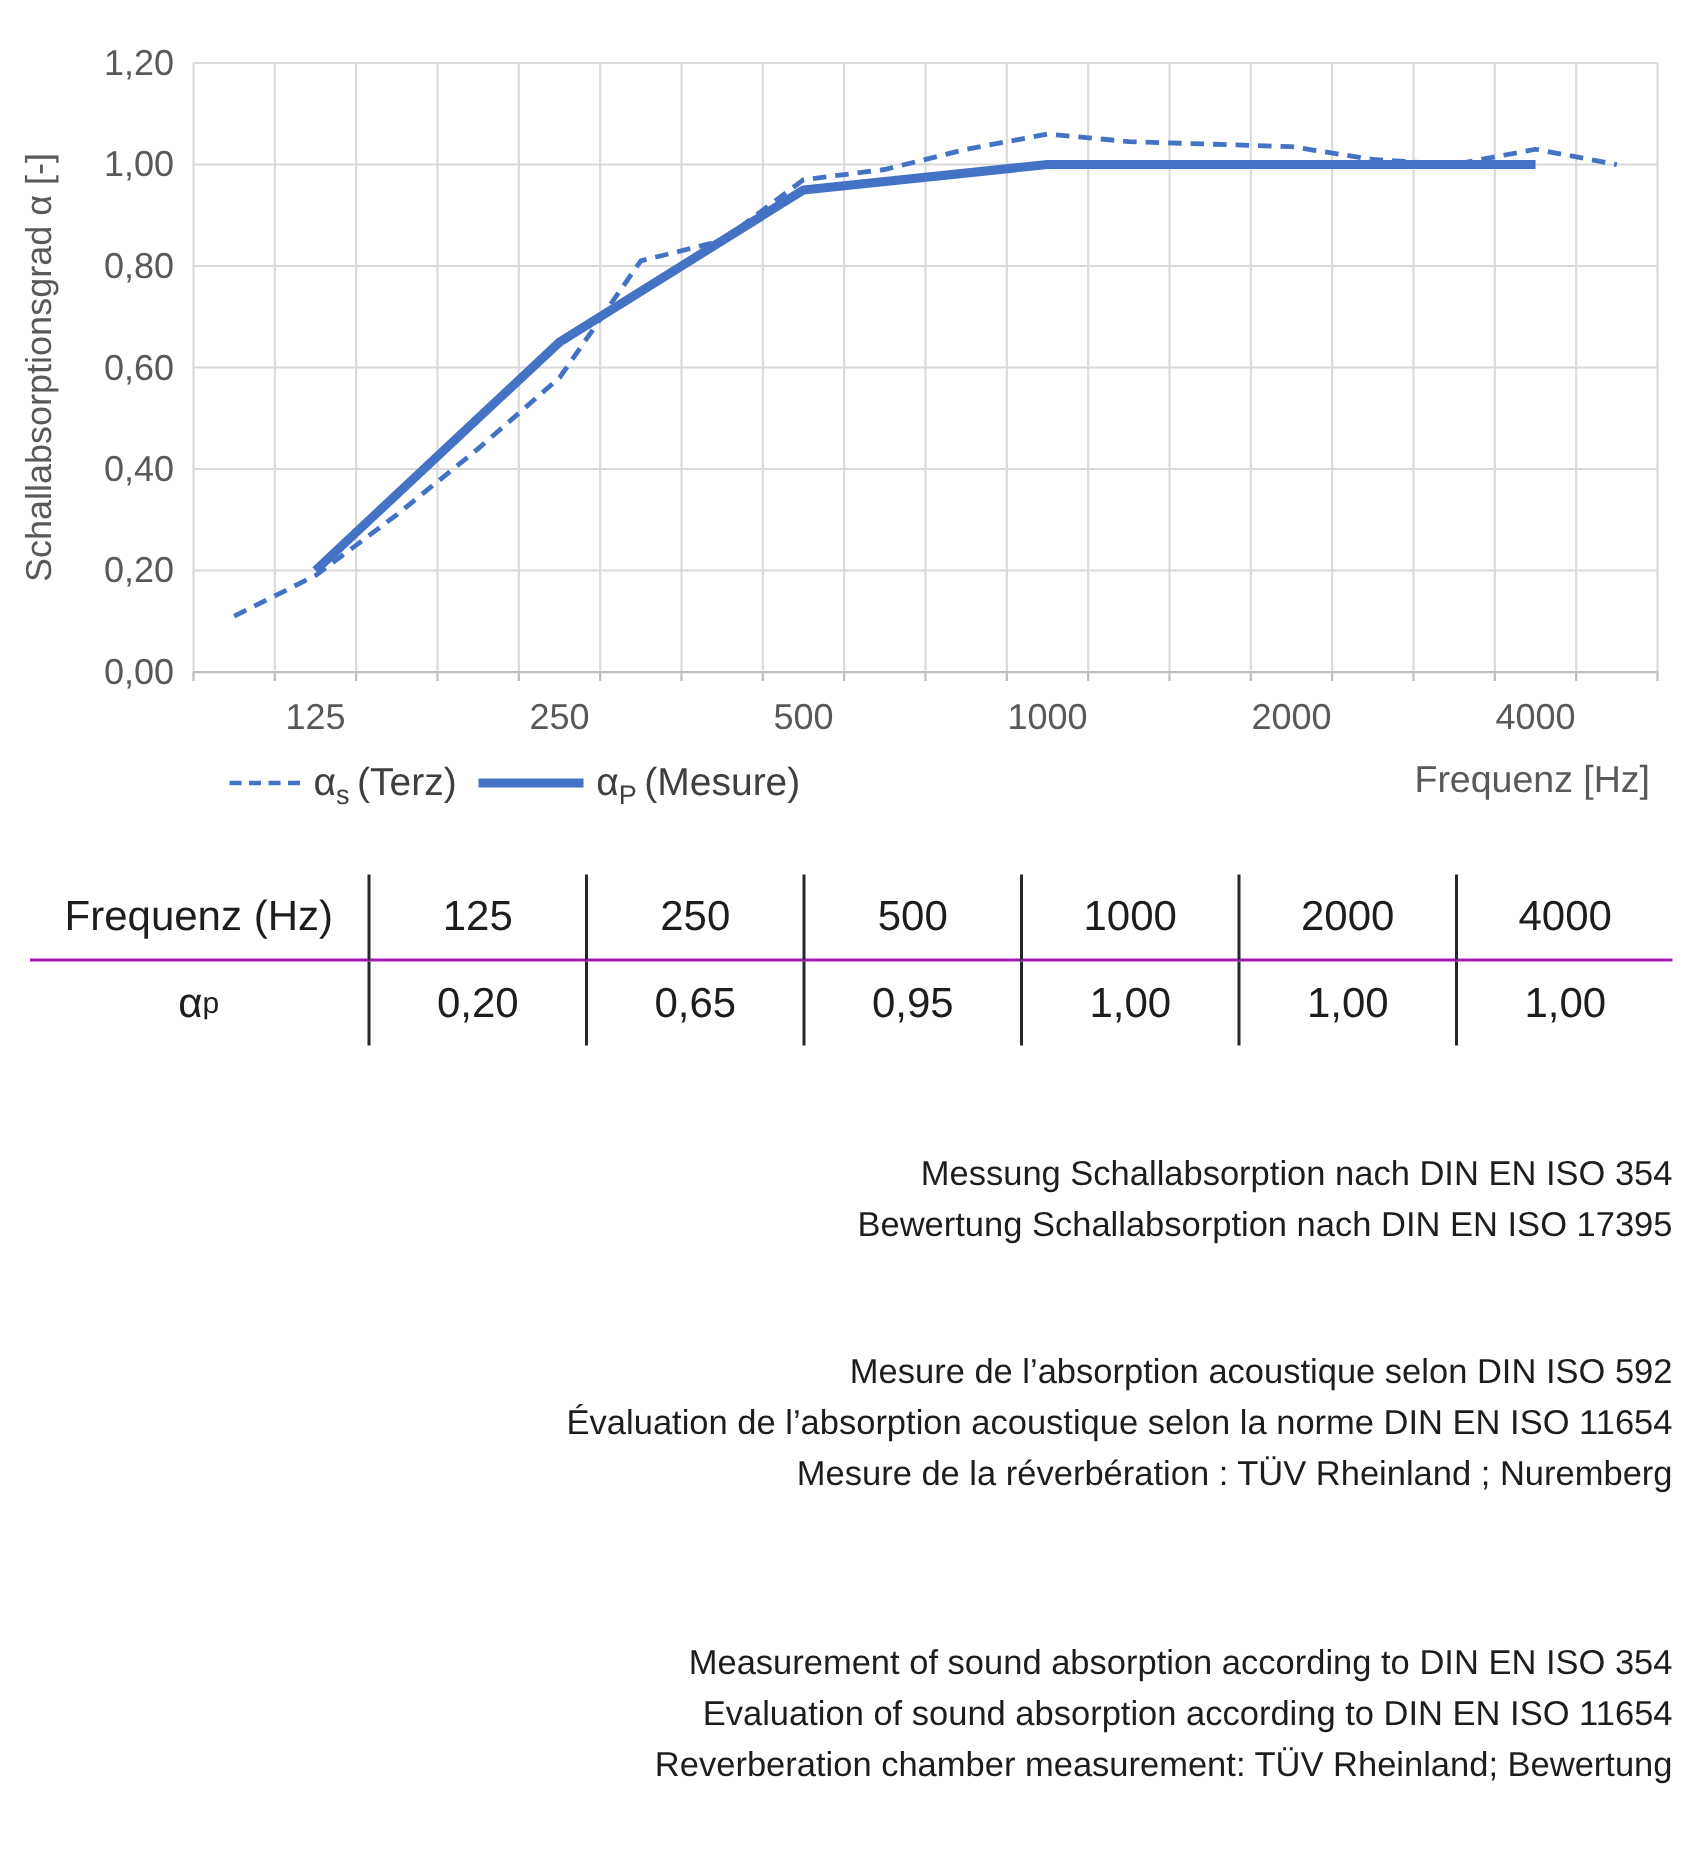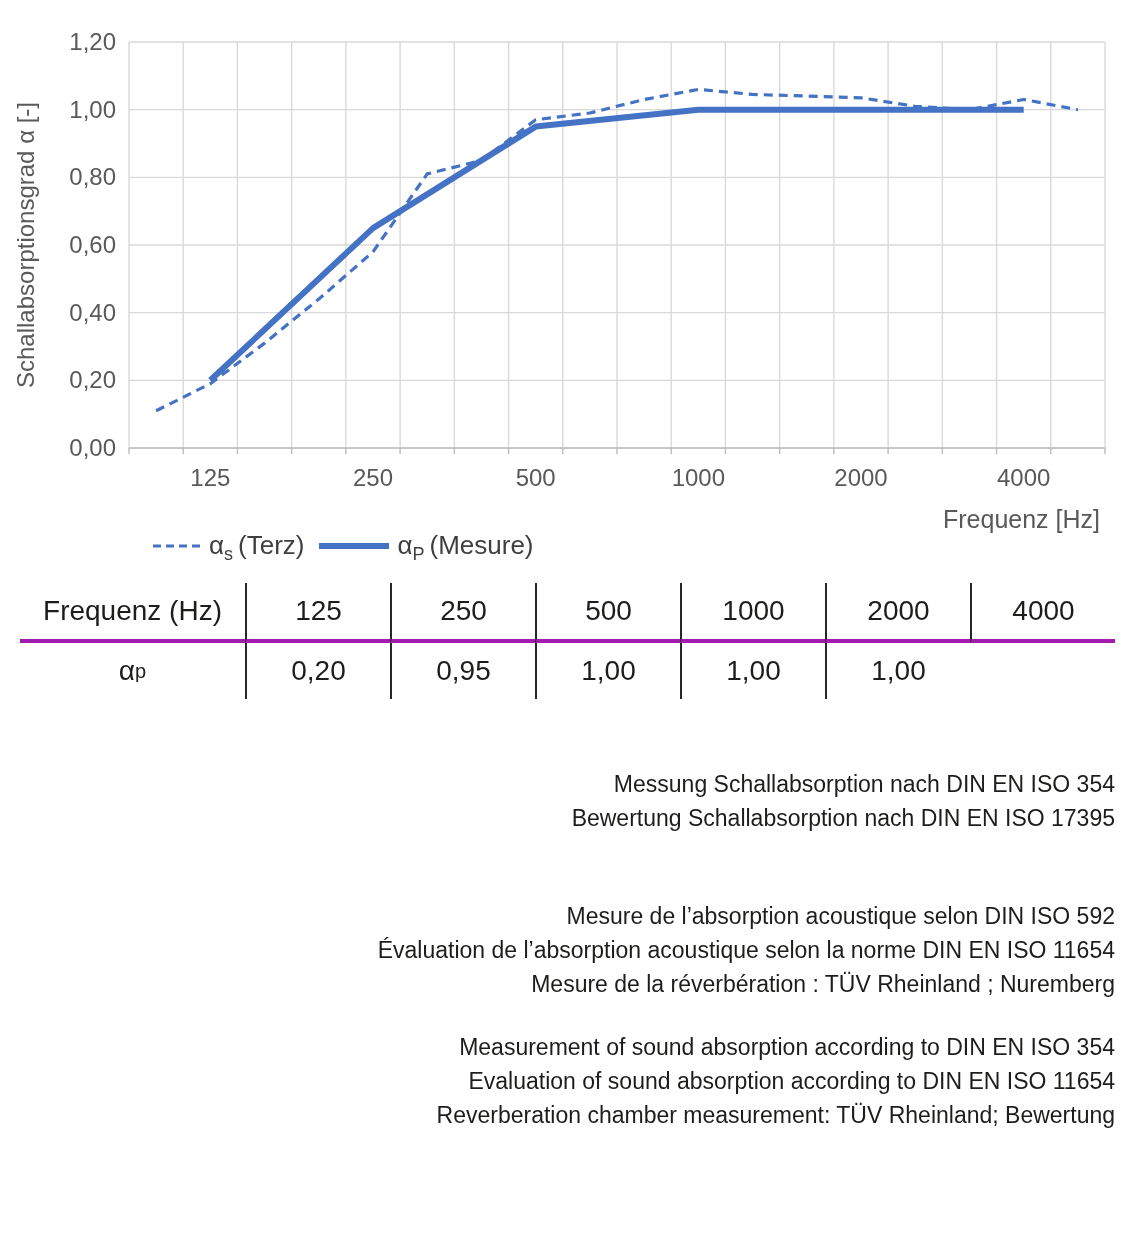--- a/index.html
+++ b/index.html
@@ -2,42 +2,42 @@
 <html><head>
 <meta charset="utf-8">
 <style>
   html,body{margin:0;padding:0;background:#ffffff;}
   body{width:1135px;height:1234px;overflow:hidden;font-family:"Liberation Sans",sans-serif;color:#1d1d1b;}
   .page{position:relative;width:1135px;height:1234px;background:#fff;}
 
   
   .chart-wrap{position:relative;width:1135px;height:555px;}
   .chart-wrap svg.main{position:absolute;left:0;top:0;}
-  .legend{position:absolute;left:152px;top:530px;display:flex;align-items:center;column-gap:14px;}
+  .legend{position:absolute;left:152px;top:506px;display:flex;align-items:center;column-gap:14px;}
   .legend-item{display:flex;align-items:center;}
   .legend-item .swatch{margin-right:7px;display:block;}
   .legend-label{font-size:26px;color:#3f3f3f;white-space:nowrap;}
   .legend-label sub{font-size:18px;line-height:0;}
   .legend-label .rest{margin-left:5px;}
 
   
   .freq-table{margin:28px 20px 0 20px;width:1095px;display:grid;
     grid-template-columns:225px repeat(6,1fr);}
   .freq-table .cell{display:flex;align-items:center;justify-content:center;
     height:56px;font-size:28px;color:#1d1d1b;}
   .freq-table .cell.vline{border-left:2px solid #23282d;}
-  .freq-table .cell.hline{border-bottom:4px solid #a21caf;text-align:right;}
+  .freq-table .cell.hline{border-bottom:2px solid #a21caf;text-align:right;}
   .freq-table sub{font-size:20px;line-height:0;}
 
   
   .notes{margin:0 20px;}
   .note-block{text-align:right;font-size:23px;line-height:34px;color:#1d1d1b;}
   .note-block.de{margin-top:68px;}
   .note-block.fr{margin-top:64px;}
-  .note-block.en{margin-top:29px;}
+  .note-block.en{margin-top:92px;}
 </style>
 </head>
 <body>
 
 <div class="page">
 
   <div class="chart-wrap">
     <svg class="main" id="chart-svg" width="1135" height="555" viewBox="0 0 1135 555">
         <line x1="129" y1="448" x2="1105" y2="448" stroke="#D9D9D9" stroke-width="1.4"></line>
         <line x1="129" y1="380.3333333333333" x2="1105" y2="380.3333333333333" stroke="#D9D9D9" stroke-width="1.4"></line>
@@ -144,20 +144,23 @@
       </div>
 
     <div class="cell">
         <span>α</span>
         <sub>p</sub>
       </div>
     <div class="cell vline">
         <span>0,20</span>
       </div>
     <div class="cell vline">
+        <span>0,65</span>
+      </div>
+    <div class="cell vline">
         <span>0,95</span>
       </div>
     <div class="cell vline">
         <span>1,00</span>
       </div>
     <div class="cell vline">
         <span>1,00</span>
       </div>
     <div class="cell vline">
         <span>1,00</span>

